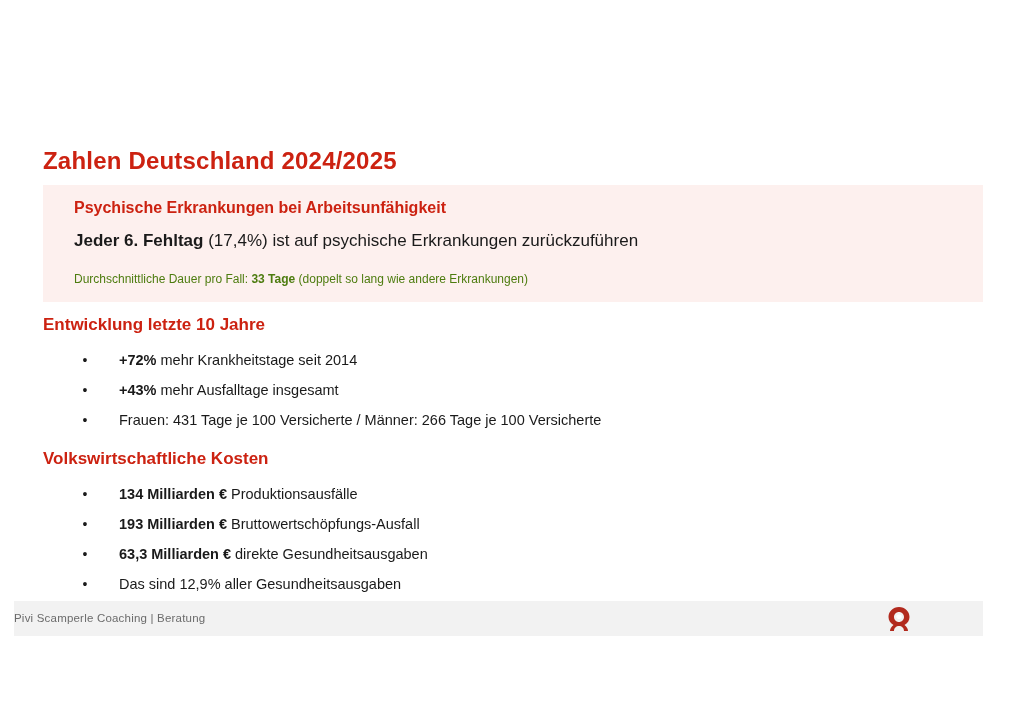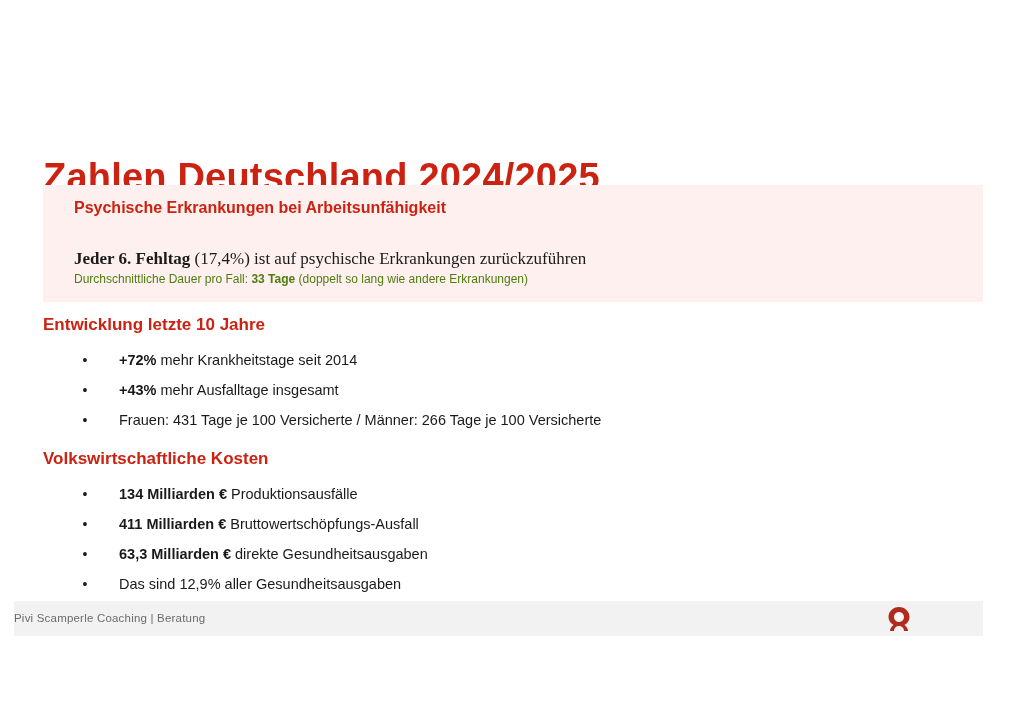--- a/index.html
+++ b/index.html
@@ -22,21 +22,21 @@
     width: 1023px;
     height: 724px;
     background: #ffffff;
   }
 
   
   .slide-title {
     position: absolute;
     left: 43px;
     top: 131px;
-    font-size: 38px;
+    font-size: 24px;
     font-weight: bold;
     color: #cc2211;
     letter-spacing: 0.2px;
     white-space: nowrap;
   }
 
   
   .highlight-box {
     position: absolute;
     left: 43px;
@@ -51,25 +51,24 @@
     left: 31px;
     top: 14px;
     font-size: 16px;
     font-weight: bold;
     color: #cc2211;
     white-space: nowrap;
   }
   .hl-line1 {
     position: absolute;
     left: 31px;
-    top: 64px;
+    top: 46px;
     font-size: 17px;
     color: #1a1a1a;
     white-space: nowrap;
-    font-family: Liberation Serif, serif;
   }
   .hl-line2 {
     position: absolute;
     left: 31px;
     top: 87px;
     font-size: 12px;
     color: #4d7c0f;
     white-space: nowrap;
   }
   .b { font-weight: bold; }
@@ -188,21 +187,21 @@
   </div>
 
   <div class="section-heading" id="sec-2-heading">Volkswirtschaftliche Kosten</div>
   <div class="bullet-list" id="sec-2-list">
     <div class="bullet-row">
       <span class="bullet-dot">•</span>
       <span class="bullet-text"><span class="b">134 Milliarden €</span><span> Produktionsausfälle</span></span>
     </div>
     <div class="bullet-row">
       <span class="bullet-dot">•</span>
-      <span class="bullet-text"><span class="b">411 Milliarden €</span><span> Bruttowertschöpfungs-Ausfall</span></span>
+      <span class="bullet-text"><span class="b">193 Milliarden €</span><span> Bruttowertschöpfungs-Ausfall</span></span>
     </div>
     <div class="bullet-row">
       <span class="bullet-dot">•</span>
       <span class="bullet-text"><span class="b">63,3 Milliarden €</span><span> direkte Gesundheitsausgaben</span></span>
     </div>
     <div class="bullet-row">
       <span class="bullet-dot">•</span>
       <span class="bullet-text"><span class="b"></span><span>Das sind 12,9% aller Gesundheitsausgaben</span></span>
     </div>
   </div>

